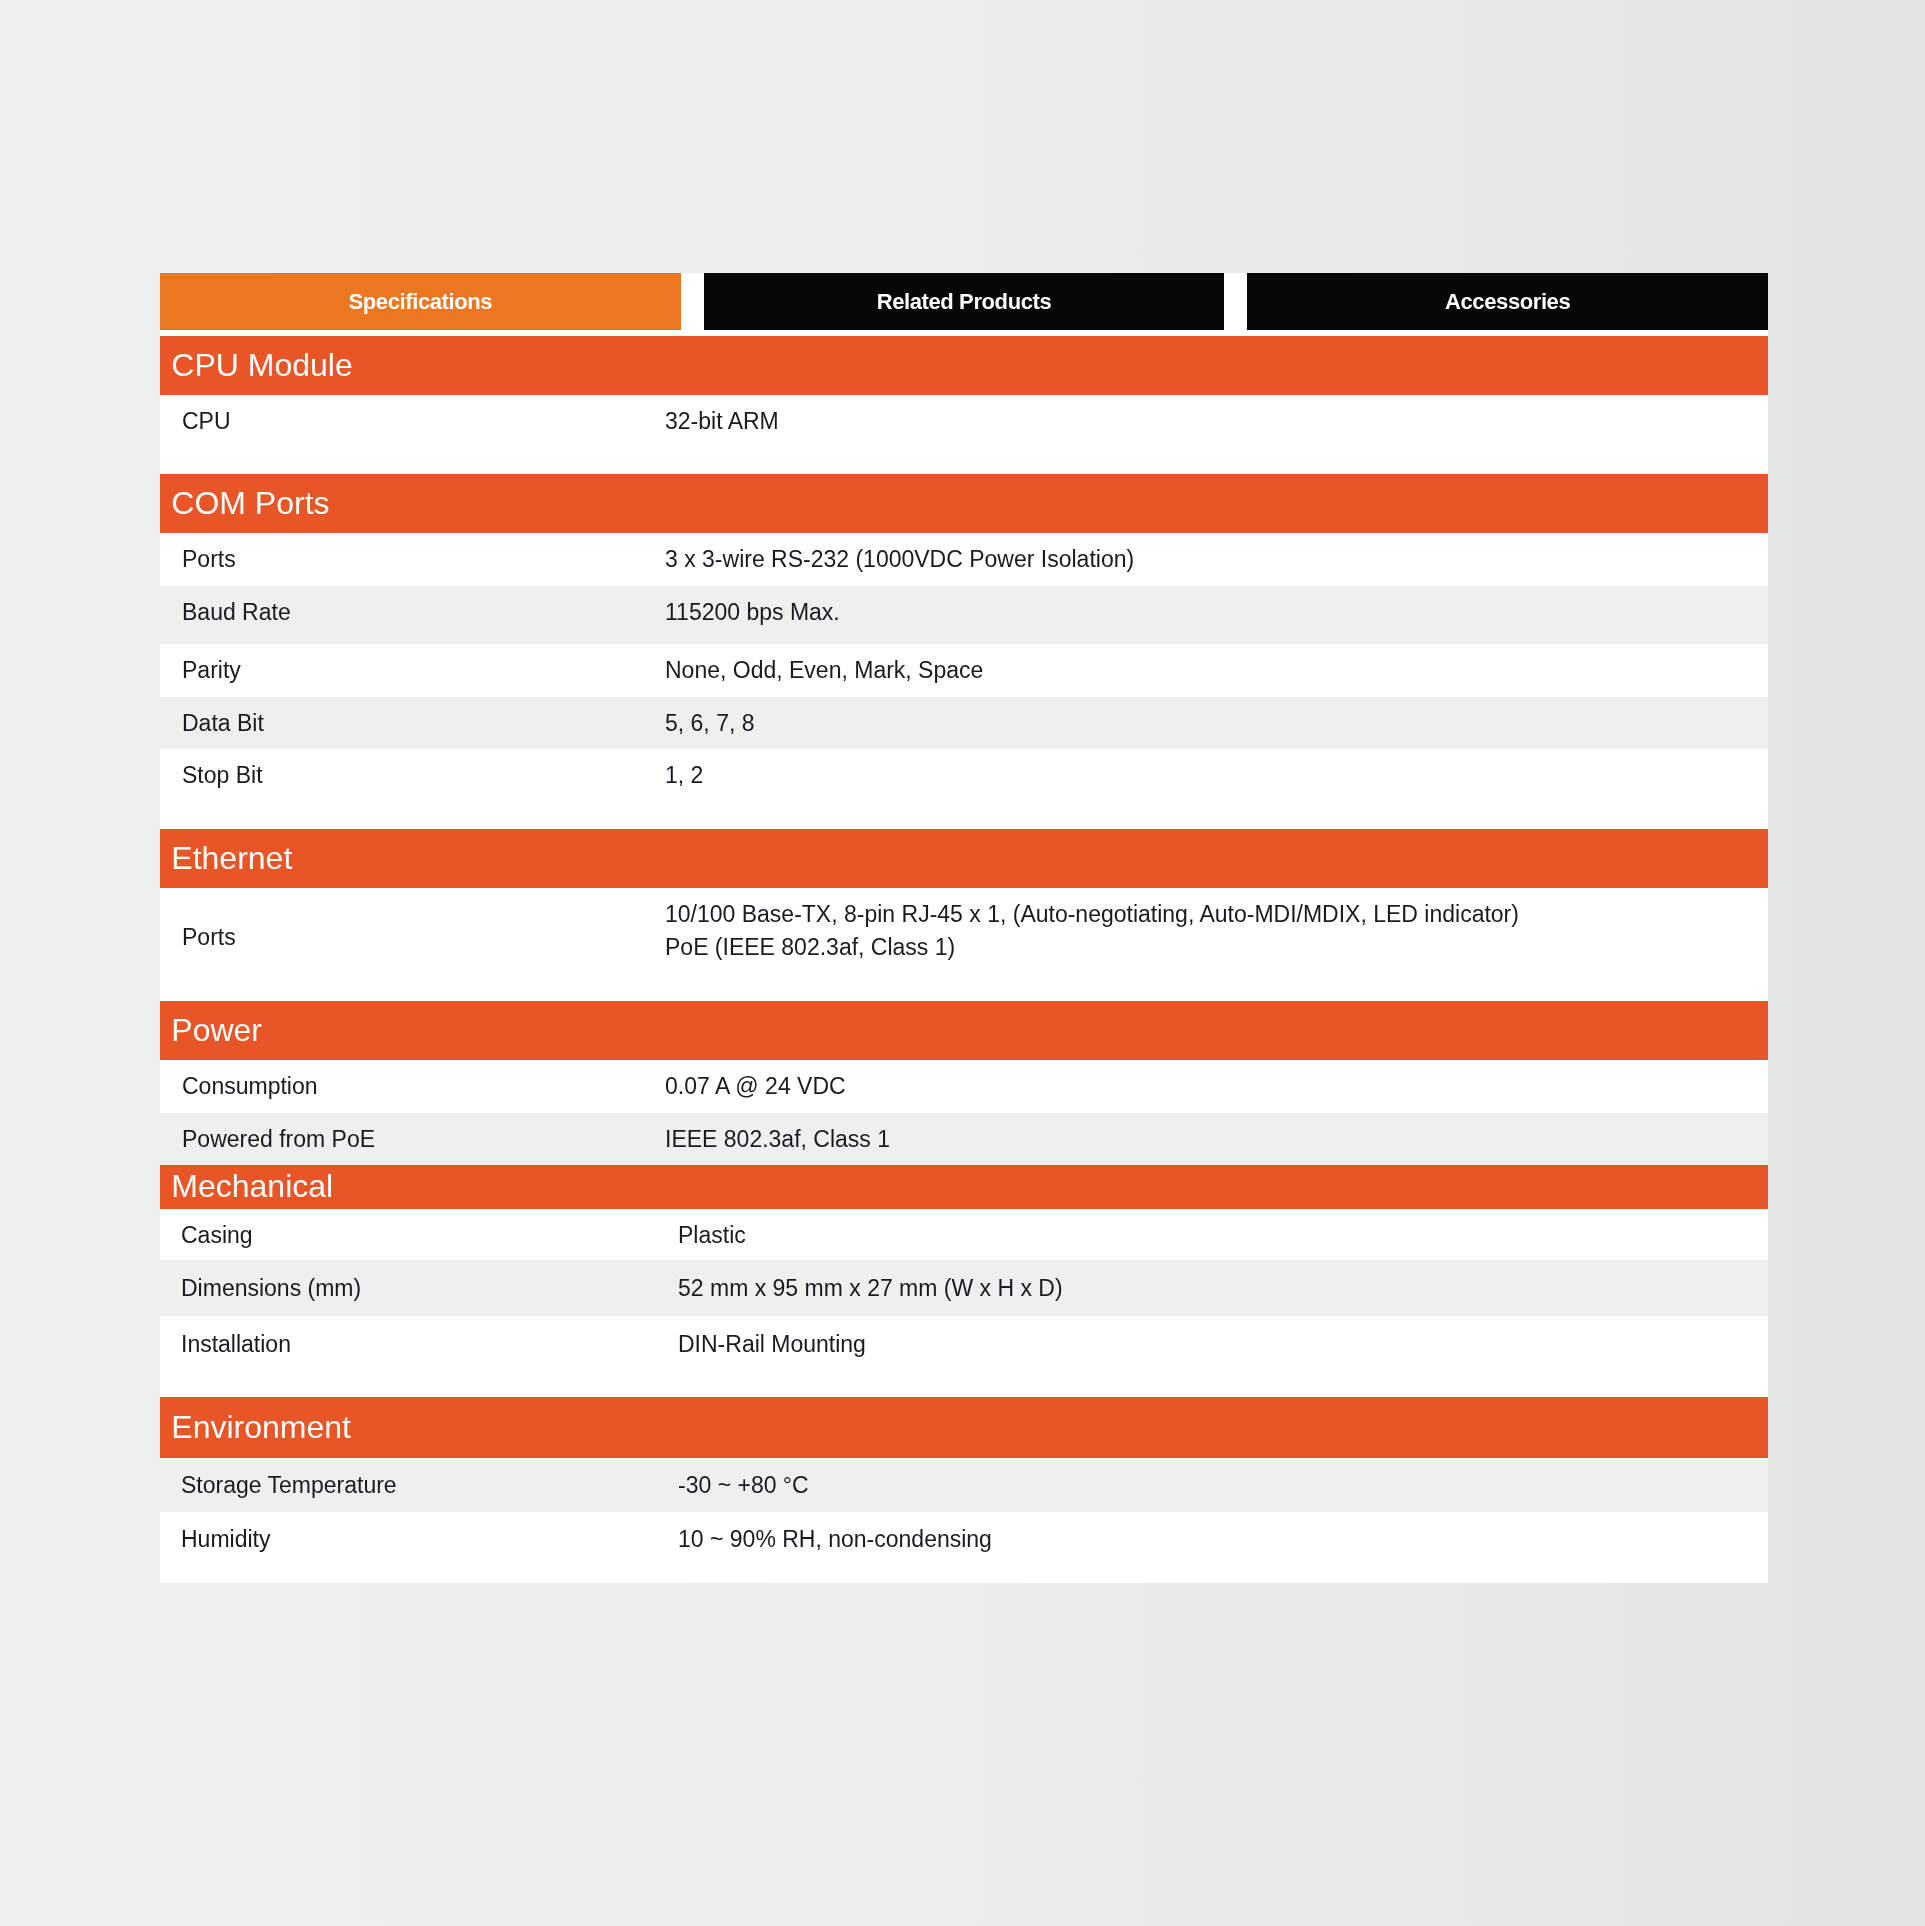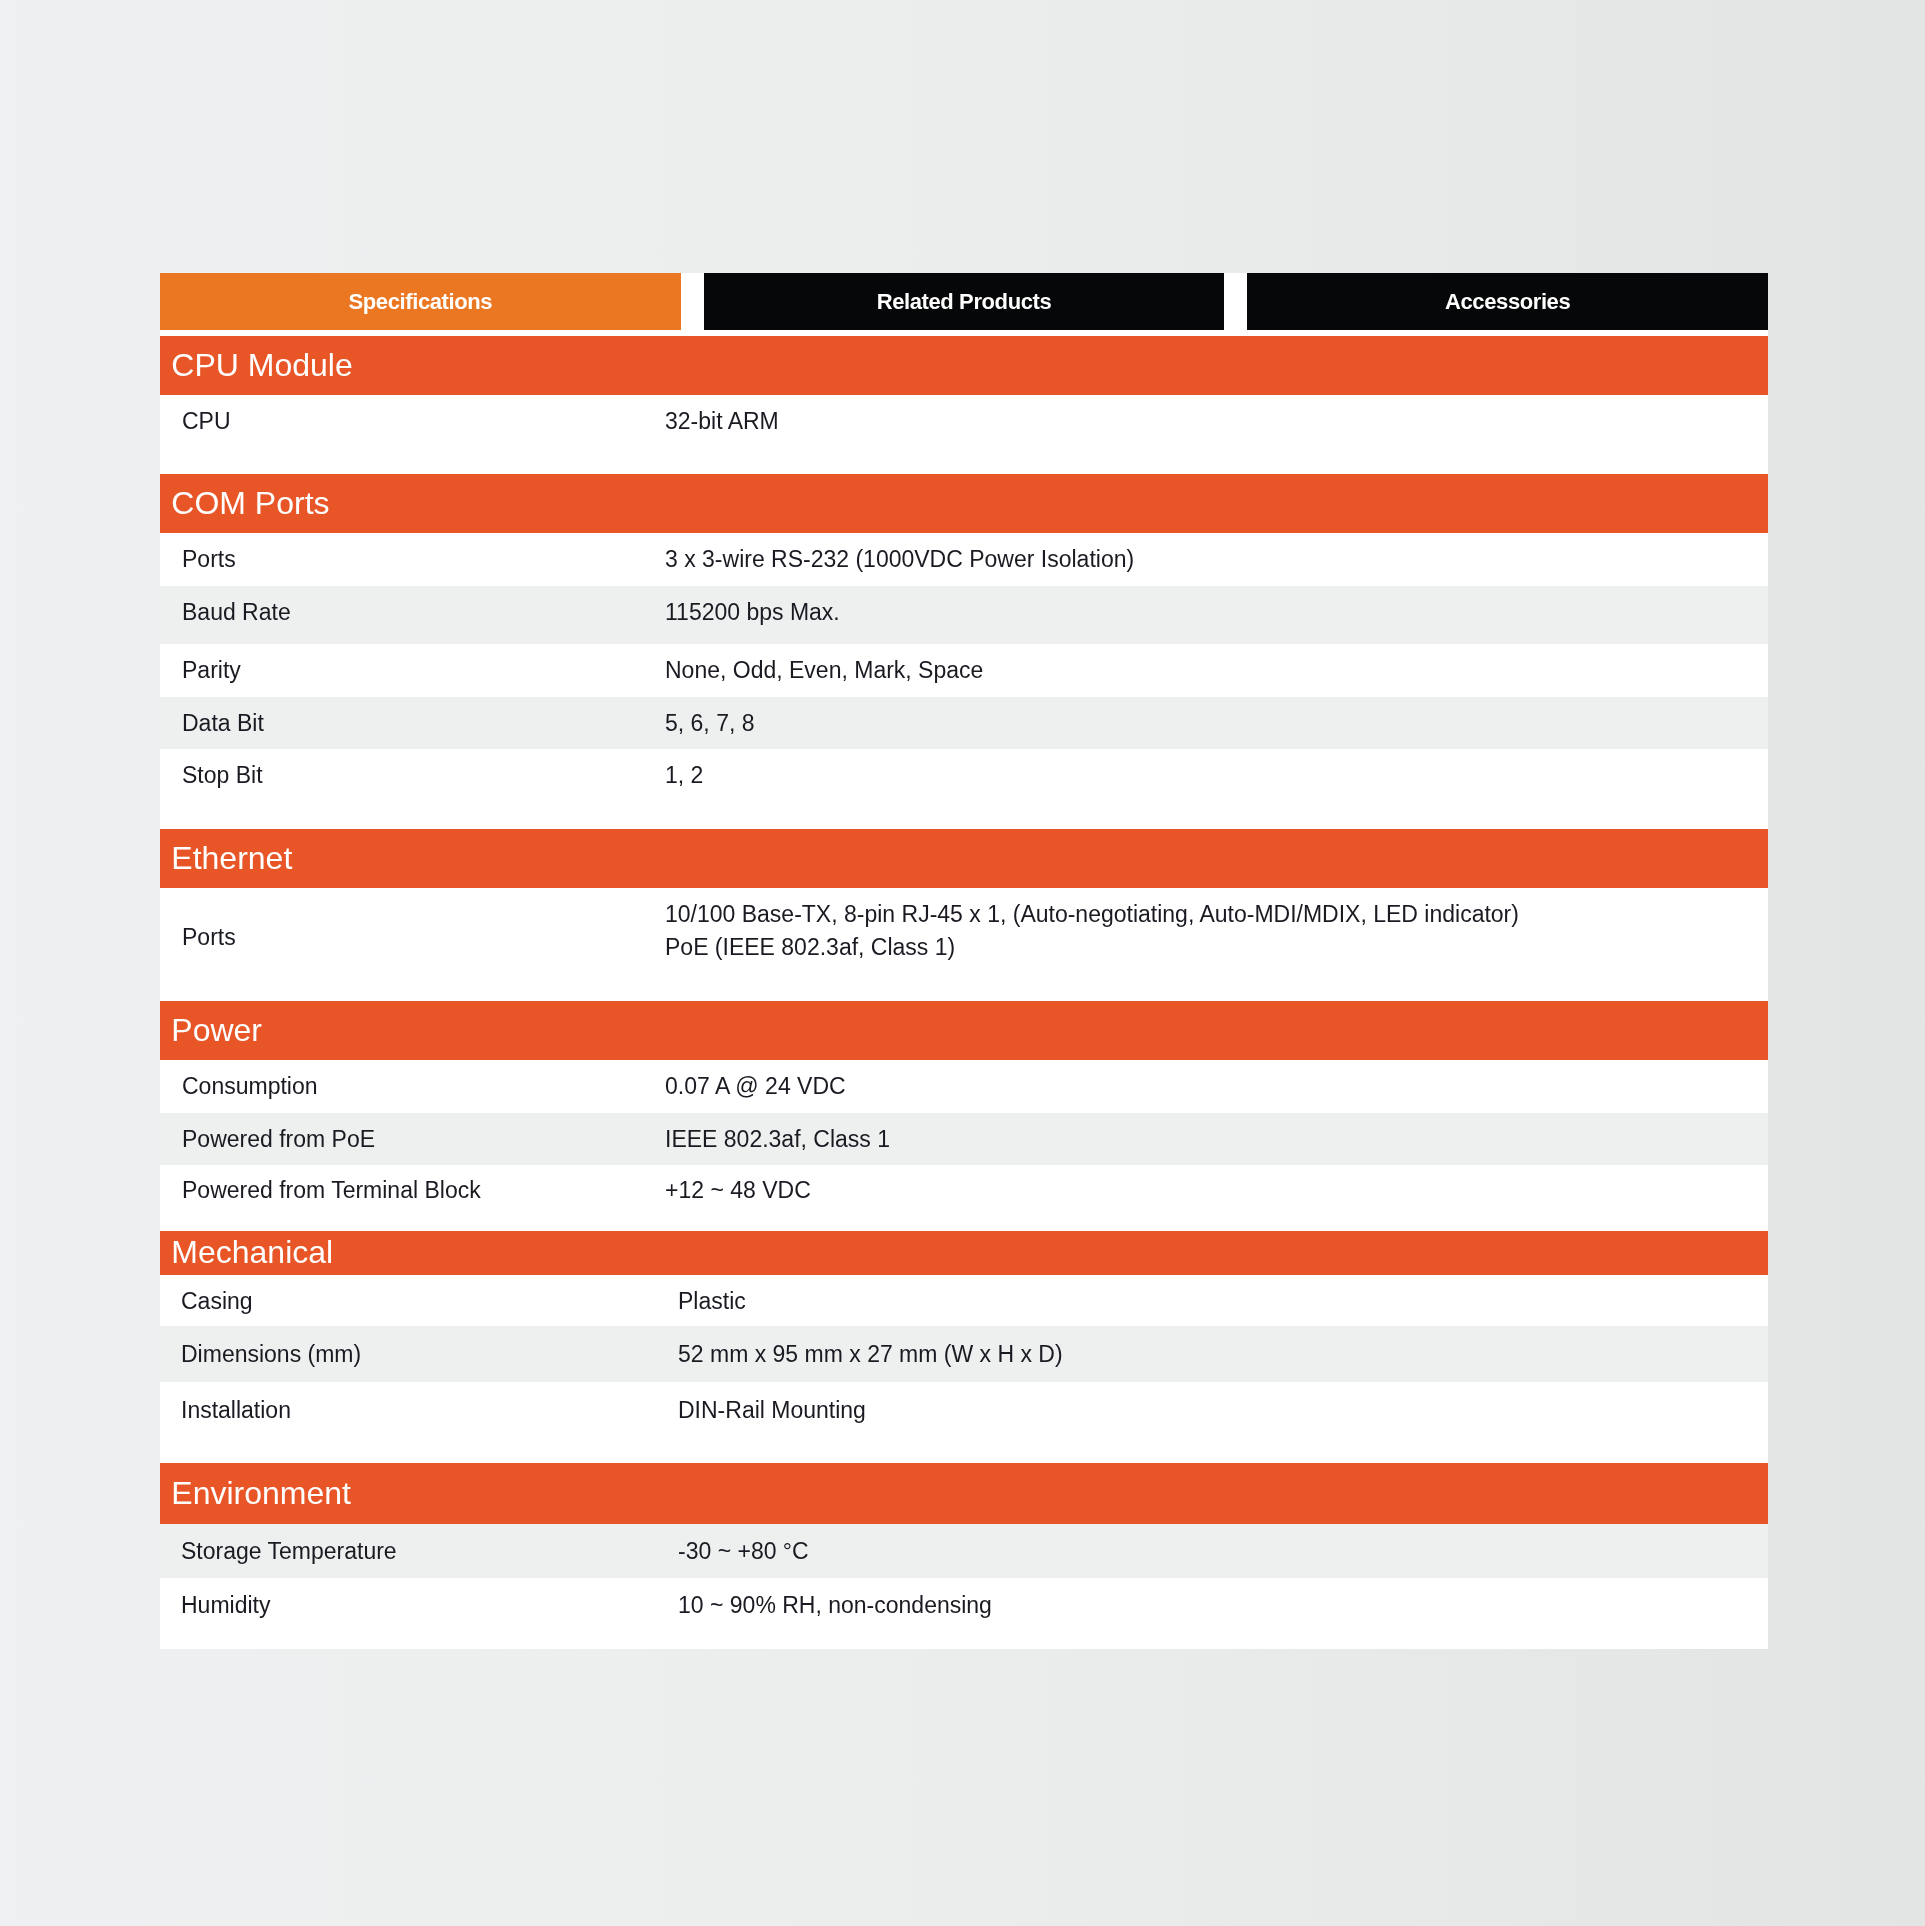--- a/index.html
+++ b/index.html
@@ -143,24 +143,20 @@
   <div class="section sec-a">
     <div class="section-header" style="height:59px">Power</div>
     <div class="row" style="height:53px">
       <span class="label">Consumption</span>
       <span class="value">0.07 A @ 24 VDC</span>
     </div>
     <div class="row alt" style="height:52px">
       <span class="label">Powered from PoE</span>
       <span class="value">IEEE 802.3af, Class 1</span>
     </div>
-    <div class="row" style="height:66px">
-      <span class="label" style="line-height:50px">Powered from Terminal Block</span>
-      <span class="value" style="line-height:50px">+12 ~ 48 VDC</span>
-    </div>
   </div>
 
   <div class="section sec-b">
     <div class="section-header" style="height:44px">Mechanical</div>
     <div class="row" style="height:51px">
       <span class="label">Casing</span>
       <span class="value">Plastic</span>
     </div>
     <div class="row alt" style="height:56px">
       <span class="label" style="line-height:57px">Dimensions (mm)</span>

